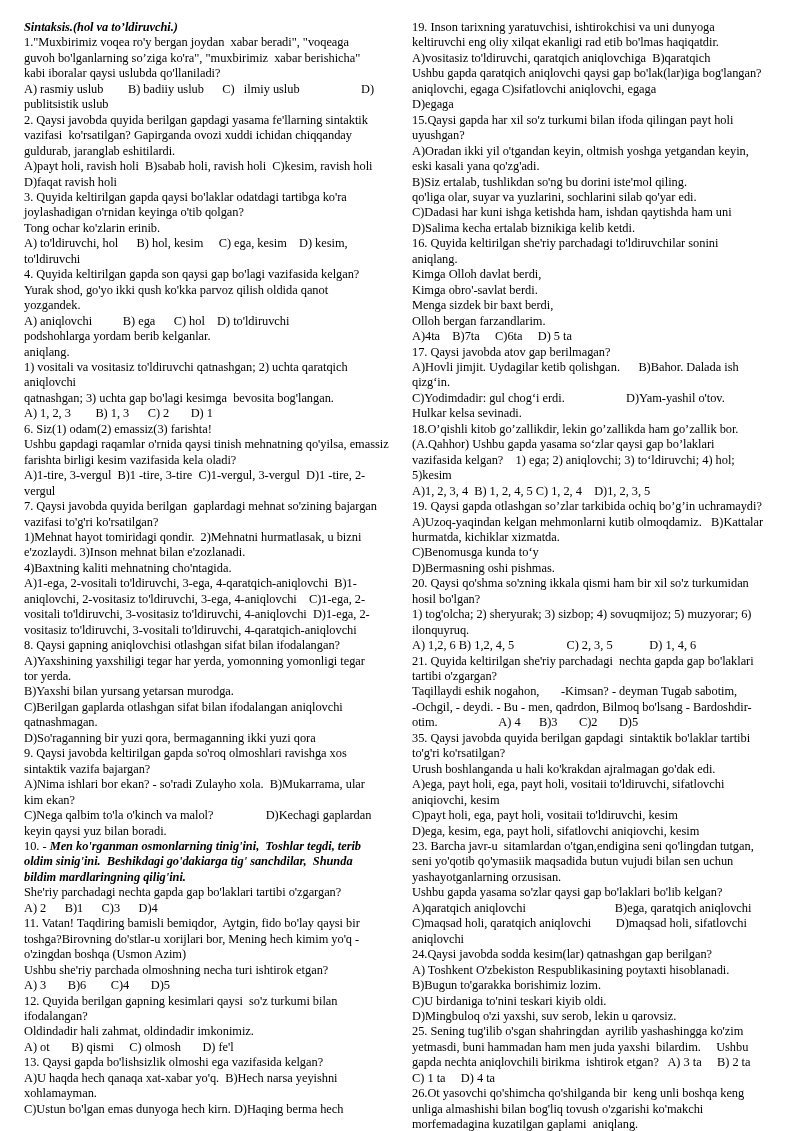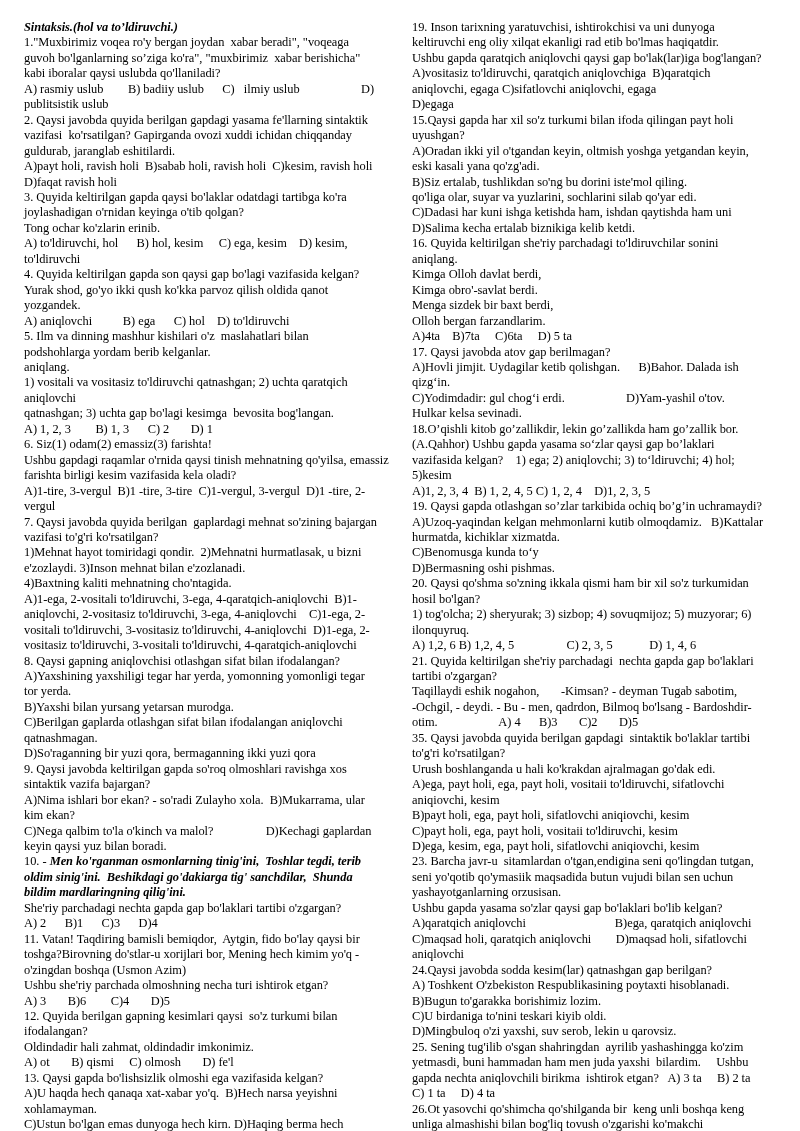--- a/index.html
+++ b/index.html
@@ -67,21 +67,20 @@
         <p class="ln">D)faqat ravish holi</p>
         <p class="ln">3. Quyida keltirilgan gapda qaysi bo'laklar odatdagi tartibga ko'ra</p>
         <p class="ln">joylashadigan o'rnidan keyinga o'tib qolgan?</p>
         <p class="ln it">Tong ochar ko'zlarin erinib.</p>
         <p class="ln">A) to'ldiruvchi, hol      B) hol, kesim     C) ega, kesim    D) kesim,</p>
         <p class="ln">to'ldiruvchi</p>
         <p class="ln">4. Quyida keltirilgan gapda son qaysi gap bo'lagi vazifasida kelgan?</p>
         <p class="ln">Yurak shod, go'yo ikki qush ko'kka parvoz qilish oldida qanot</p>
         <p class="ln">yozgandek.</p>
         <p class="ln">A) aniqlovchi          B) ega      C) hol    D) to'ldiruvchi</p>
-        <p class="ln"><span>5. </span><span class="it">Ilm va dinning mashhur kishilari o'z  maslahatlari bilan</span></p>
         <p class="ln it">podshohlarga yordam berib kelganlar.</p>
         <p class="ln">aniqlang.</p>
         <p class="ln">1) vositali va vositasiz to'ldiruvchi qatnashgan; 2) uchta qaratqich</p>
         <p class="ln">aniqlovchi</p>
         <p class="ln">qatnashgan; 3) uchta gap bo'lagi kesimga  bevosita bog'langan.</p>
         <p class="ln">A) 1, 2, 3        B) 1, 3      C) 2       D) 1</p>
         <p class="ln"><span>6. </span><span class="it">Siz(1) odam(2) emassiz(3) farishta!</span></p>
         <p class="ln">Ushbu gapdagi raqamlar o'rnida qaysi tinish mehnatning qo'yilsa, emassiz</p>
         <p class="ln">farishta birligi kesim vazifasida kela oladi?</p>
         <p class="ln">A)1-tire, 3-vergul  B)1 -tire, 3-tire  C)1-vergul, 3-vergul  D)1 -tire, 2-</p>
@@ -123,22 +122,22 @@
         <p class="ln it">Oldindadir hali zahmat, oldindadir imkonimiz.</p>
         <p class="ln">A) ot       B) qismi     C) olmosh       D) fe'l</p>
         <p class="ln">13. Qaysi gapda bo'lishsizlik olmoshi ega vazifasida kelgan?</p>
         <p class="ln">A)U haqda hech qanaqa xat-xabar yo'q.  B)Hech narsa yeyishni</p>
         <p class="ln">xohlamayman.</p>
         <p class="ln">C)Ustun bo'lgan emas dunyoga hech kirn. D)Haqing berma hech</p>
       </div>
     <div class="col-right" id="right-col">
         <p class="ln"><span>19. </span><span class="it">Inson tarixning yaratuvchisi, ishtirokchisi va uni dunyoga</span></p>
         <p class="ln it">keltiruvchi eng oliy xilqat ekanligi rad etib bo'lmas haqiqatdir.</p>
+        <p class="ln">A)vositasiz to'ldiruvchi, qaratqich aniqlovchiga  B)qaratqich</p>
         <p class="ln">Ushbu gapda qaratqich aniqlovchi qaysi gap bo'lak(lar)iga bog'langan?</p>
-        <p class="ln">A)vositasiz to'ldiruvchi, qaratqich aniqlovchiga  B)qaratqich</p>
         <p class="ln">aniqlovchi, egaga C)sifatlovchi aniqlovchi, egaga</p>
         <p class="ln">D)egaga</p>
         <p class="ln">15.Qaysi gapda har xil so'z turkumi bilan ifoda qilingan payt holi</p>
         <p class="ln">uyushgan?</p>
         <p class="ln">A)Oradan ikki yil o'tgandan keyin, oltmish yoshga yetgandan keyin,</p>
         <p class="ln">eski kasali yana qo'zg'adi.</p>
         <p class="ln">B)Siz ertalab, tushlikdan so'ng bu dorini iste'mol qiling.</p>
         <p class="ln">qo'liga olar, suyar va yuzlarini, sochlarini silab qo'yar edi.</p>
         <p class="ln">C)Dadasi har kuni ishga ketishda ham, ishdan qaytishda ham uni</p>
         <p class="ln">D)Salima kecha ertalab biznikiga kelib ketdi.</p>
@@ -172,21 +171,20 @@
         <p class="ln">21. Quyida keltirilgan she'riy parchadagi  nechta gapda gap bo'laklari</p>
         <p class="ln">tartibi o'zgargan?</p>
         <p class="ln it">Taqillaydi eshik nogahon,       -Kimsan? - deyman Tugab sabotim,</p>
         <p class="ln it">-Ochgil, - deydi. - Bu - men, qadrdon, Bilmoq bo'lsang - Bardoshdir-</p>
         <p class="ln"><span class="it">otim.</span><span>                    A) 4      B)3       C)2       D)5</span></p>
         <p class="ln">35. Qaysi javobda quyida berilgan gapdagi  sintaktik bo'laklar tartibi</p>
         <p class="ln">to'g'ri ko'rsatilgan?</p>
         <p class="ln it">Urush boshlanganda u hali ko'krakdan ajralmagan go'dak edi.</p>
         <p class="ln">A)ega, payt holi, ega, payt holi, vositaii to'ldiruvchi, sifatlovchi</p>
         <p class="ln">aniqiovchi, kesim</p>
-        <p class="ln">B)payt holi, ega, payt holi, sifatlovchi aniqiovchi, kesim</p>
         <p class="ln">C)payt holi, ega, payt holi, vositaii to'ldiruvchi, kesim</p>
         <p class="ln">D)ega, kesim, ega, payt holi, sifatlovchi aniqiovchi, kesim</p>
         <p class="ln"><span>23. </span><span class="it">Barcha javr-u  sitamlardan o'tgan,endigina seni qo'lingdan tutgan,</span></p>
         <p class="ln it">seni yo'qotib qo'ymasiik maqsadida butun vujudi bilan sen uchun</p>
         <p class="ln it">yashayotganlarning orzusisan.</p>
         <p class="ln">Ushbu gapda yasama so'zlar qaysi gap bo'laklari bo'lib kelgan?</p>
         <p class="ln">A)qaratqich aniqlovchi                             B)ega, qaratqich aniqlovchi</p>
         <p class="ln">C)maqsad holi, qaratqich aniqlovchi        D)maqsad holi, sifatlovchi</p>
         <p class="ln">aniqlovchi</p>
         <p class="ln">24.Qaysi javobda sodda kesim(lar) qatnashgan gap berilgan?</p>

